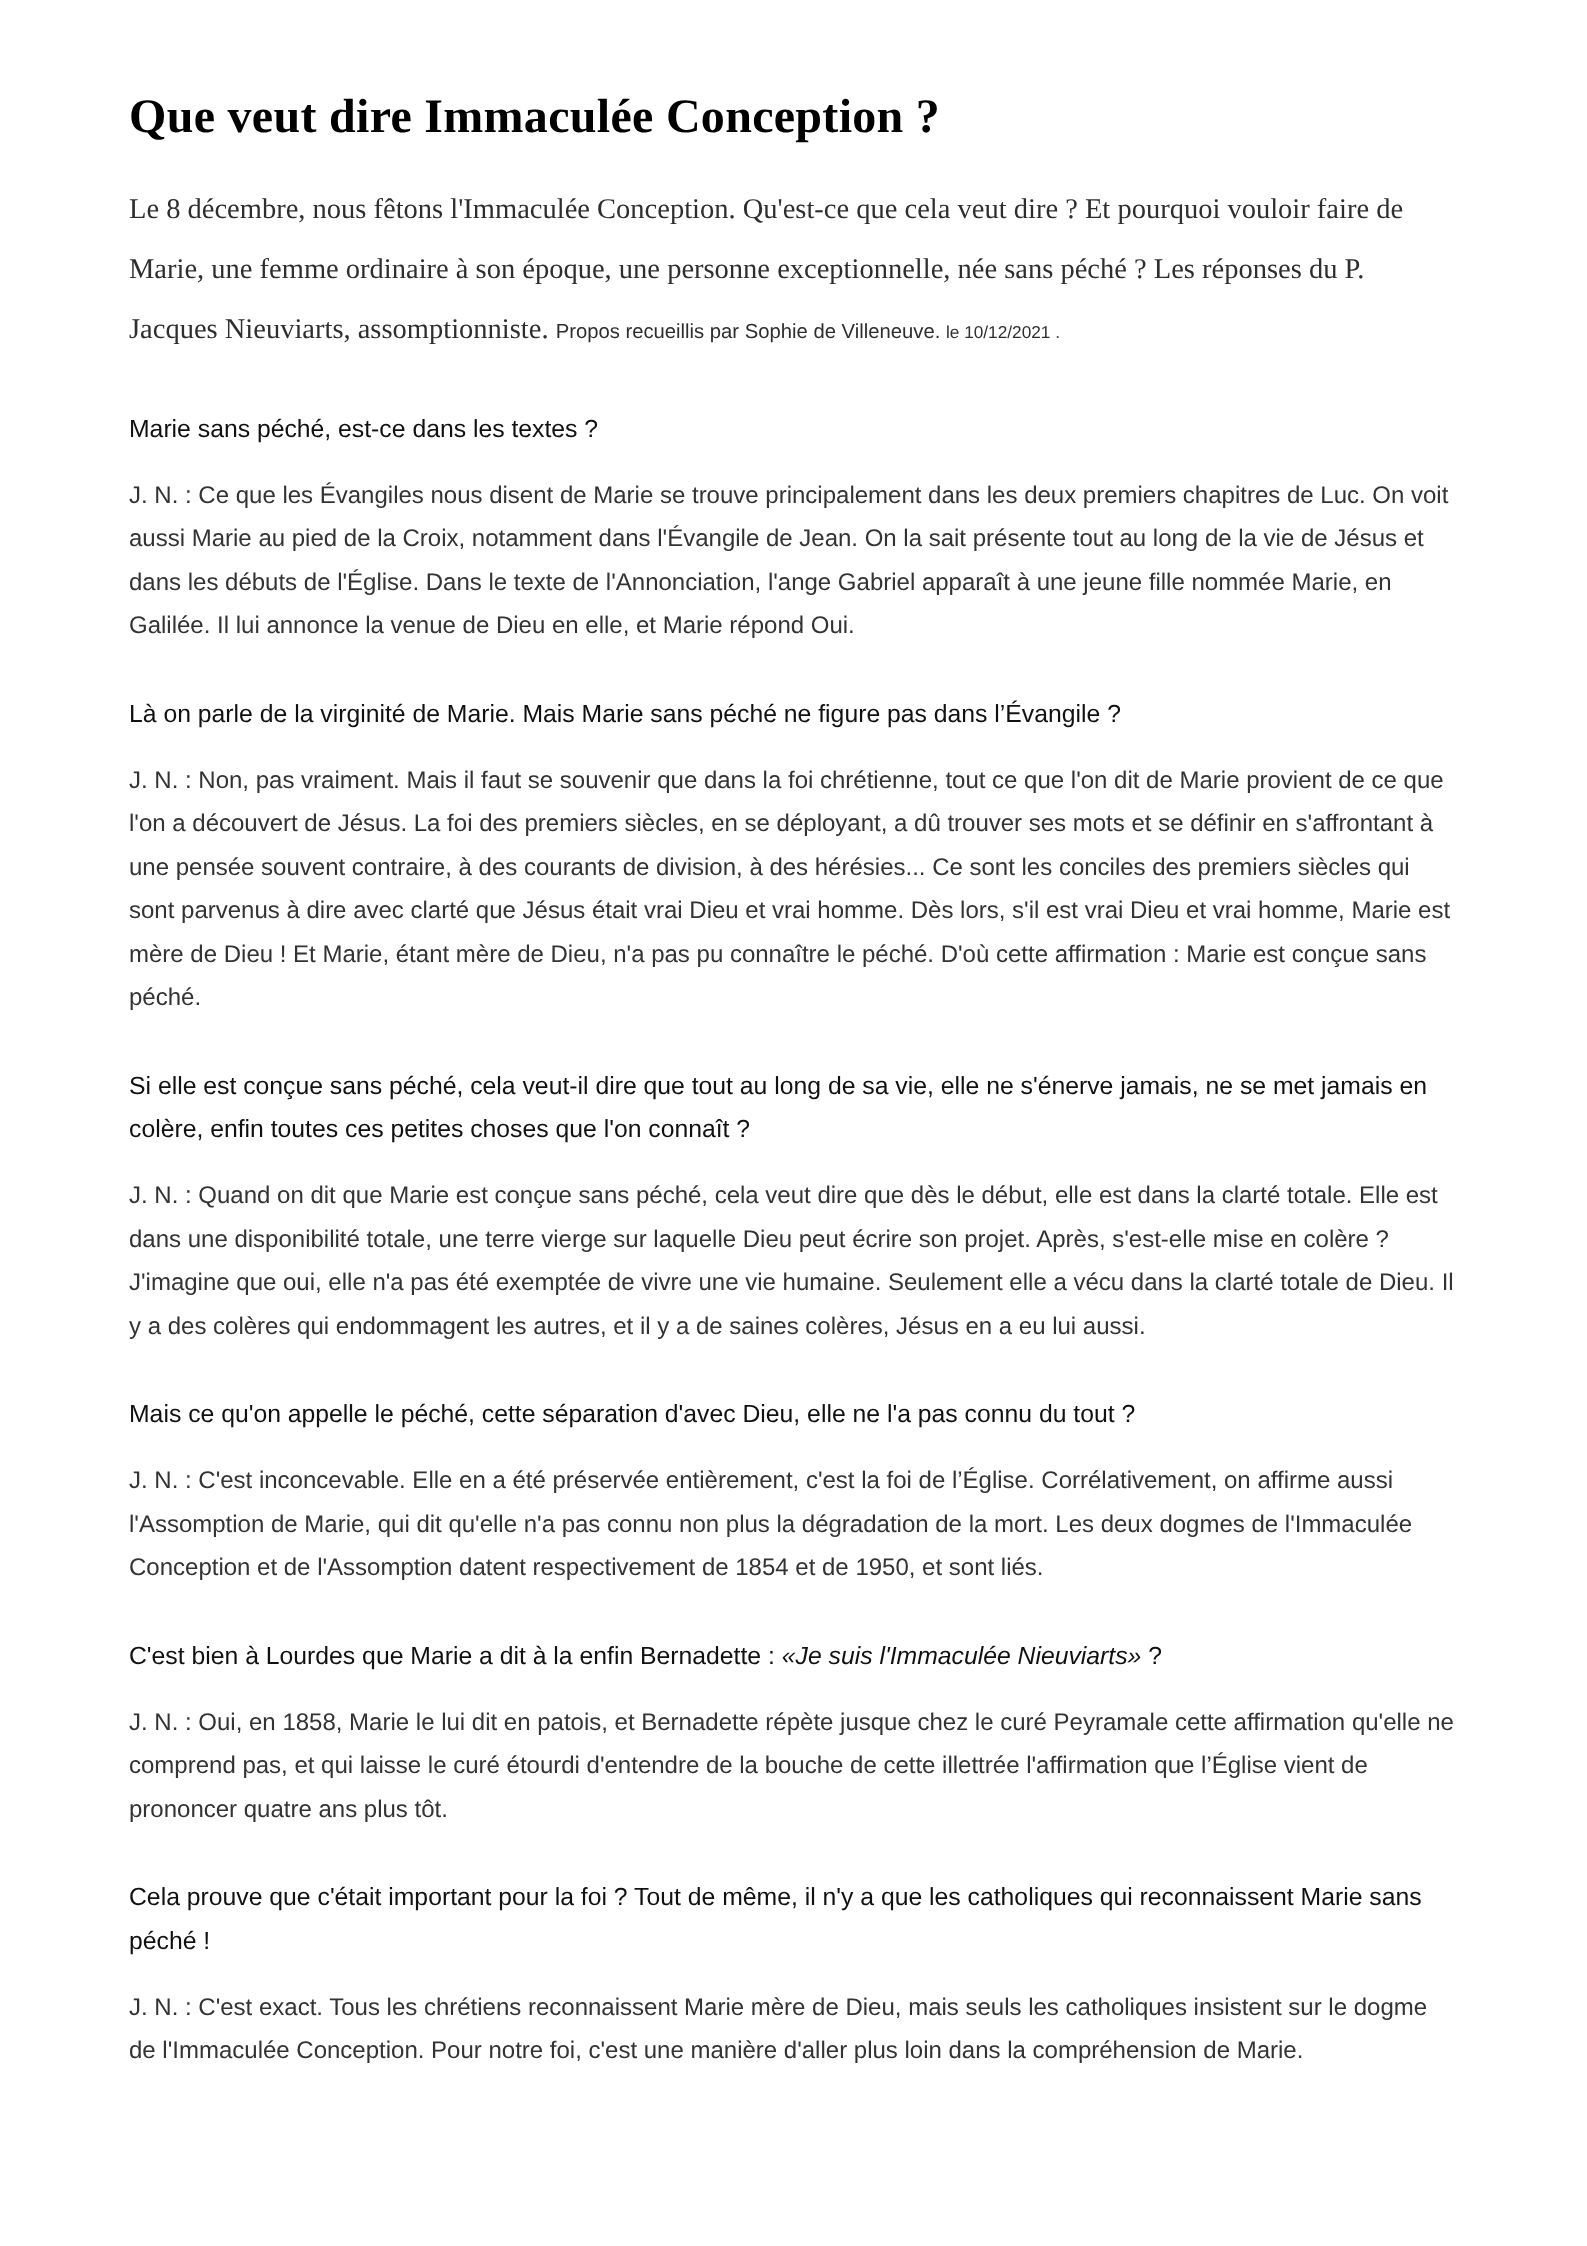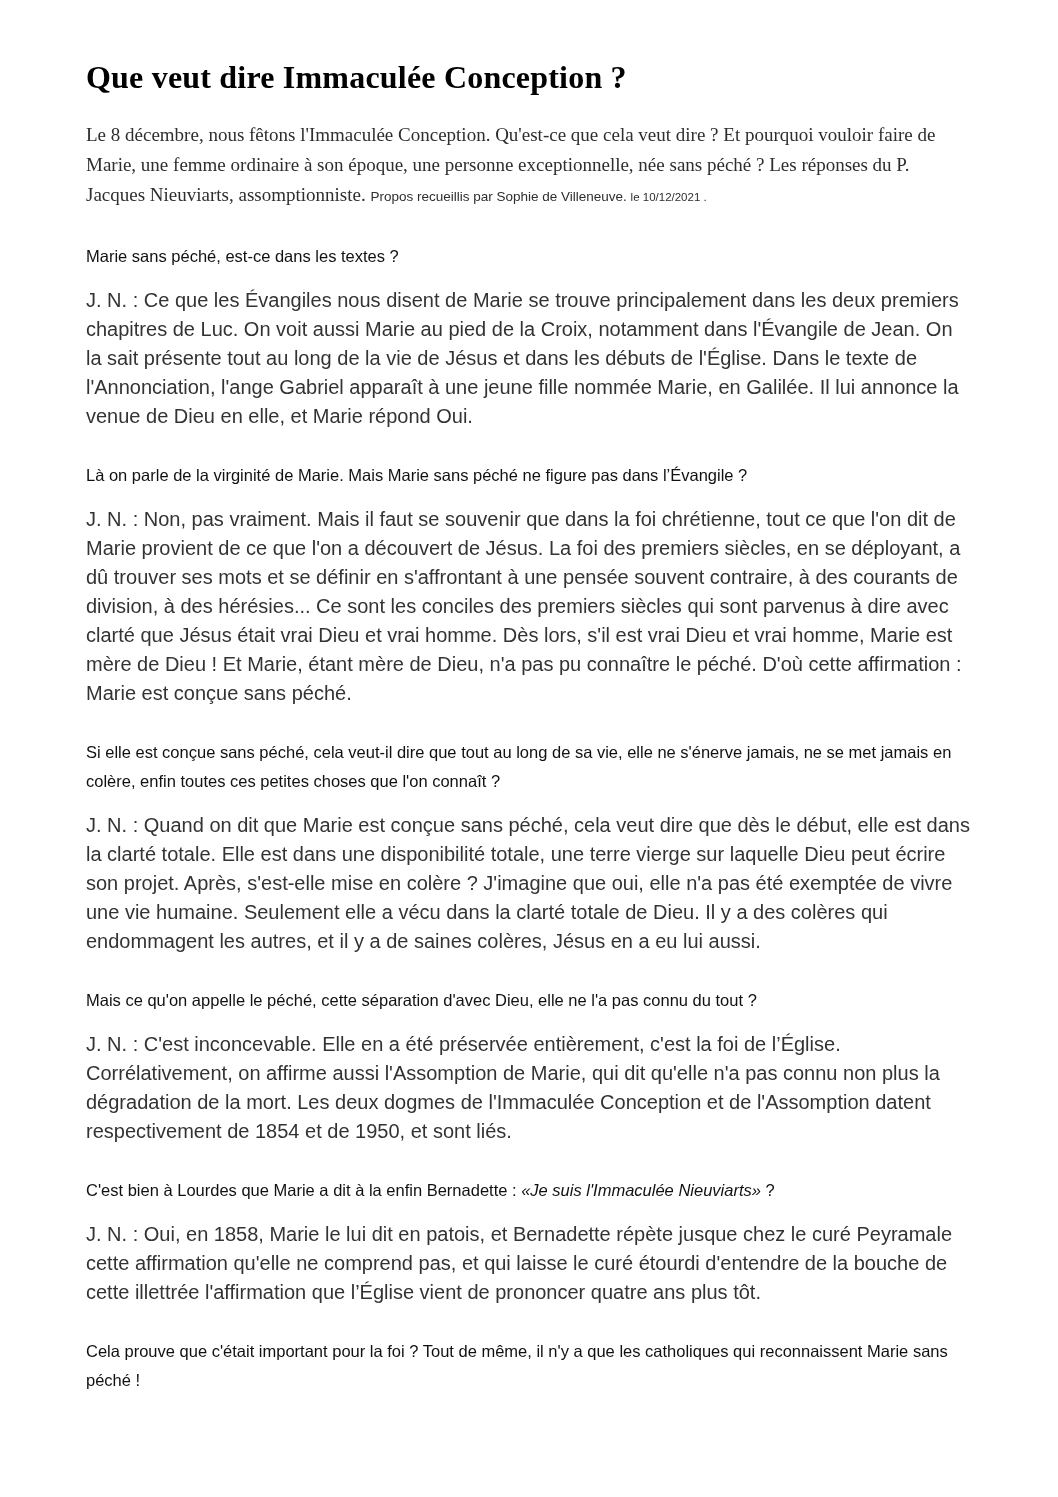--- a/index.html
+++ b/index.html
@@ -20,21 +20,21 @@
     font-weight: bold;
     font-size: 32px;
     line-height: 1.1;
     color: #000000;
     margin: 0 0 25px 0;
     letter-spacing: 0.2px;
   }
   p.intro {
     font-family: "Liberation Serif", "DejaVu Serif", serif;
     font-size: 19px;
-    line-height: 30px;
+    line-height: 40px;
     color: #2e2e2e;
     margin: 0 0 6px 0;
   }
   .intro .byline {
     font-family: "Liberation Sans", "DejaVu Sans", sans-serif;
     font-size: 13.5px;
     color: #2e2e2e;
   }
   .intro .date {
     font-family: "Liberation Sans", "DejaVu Sans", sans-serif;
@@ -47,21 +47,21 @@
     font-size: 16.5px;
     line-height: 29px;
     color: #111111;
     margin: 30px 0 15px 0;
   }
   h2.question .italic {
     font-style: italic;
   }
   p.answer {
     font-family: "Liberation Sans", "DejaVu Sans", sans-serif;
-    font-size: 20px;
+    font-size: 16px;
     line-height: 29px;
     color: #333333;
     margin: 0 0 0 0;
   }
 </style>
 </head>
 <body>
 
 <div class="page">
   <h1 class="title">Que veut dire Immaculée Conception ?</h1>
@@ -71,14 +71,15 @@
       <p class="answer">J. N. : Ce que les Évangiles nous disent de Marie se trouve principalement dans les deux premiers chapitres de Luc. On voit aussi Marie au pied de la Croix, notamment dans l'Évangile de Jean. On la sait présente tout au long de la vie de Jésus et dans les débuts de l'Église. Dans le texte de l'Annonciation, l'ange Gabriel apparaît à une jeune fille nommée Marie, en Galilée. Il lui annonce la venue de Dieu en elle, et Marie répond Oui.</p>
       <h2 class="question"><span>Là on parle de la virginité de Marie. Mais Marie sans péché ne figure pas dans l’Évangile ?</span></h2>
       <p class="answer">J. N. : Non, pas vraiment. Mais il faut se souvenir que dans la foi chrétienne, tout ce que l'on dit de Marie provient de ce que l'on a découvert de Jésus. La foi des premiers siècles, en se déployant, a dû trouver ses mots et se définir en s'affrontant à une pensée souvent contraire, à des courants de division, à des hérésies... Ce sont les conciles des premiers siècles qui sont parvenus à dire avec clarté que Jésus était vrai Dieu et vrai homme. Dès lors, s'il est vrai Dieu et vrai homme, Marie est mère de Dieu ! Et Marie, étant mère de Dieu, n'a pas pu connaître le péché. D'où cette affirmation : Marie est conçue sans péché.</p>
       <h2 class="question"><span>Si elle est conçue sans péché, cela veut-il dire que tout au long de sa vie, elle ne s'énerve jamais, ne se met jamais en colère, enfin toutes ces petites choses que l'on connaît ?</span></h2>
       <p class="answer">J. N. : Quand on dit que Marie est conçue sans péché, cela veut dire que dès le début, elle est dans la clarté totale. Elle est dans une disponibilité totale, une terre vierge sur laquelle Dieu peut écrire son projet. Après, s'est-elle mise en colère ? J'imagine que oui, elle n'a pas été exemptée de vivre une vie humaine. Seulement elle a vécu dans la clarté totale de Dieu. Il y a des colères qui endommagent les autres, et il y a de saines colères, Jésus en a eu lui aussi.</p>
       <h2 class="question"><span>Mais ce qu'on appelle le péché, cette séparation d'avec Dieu, elle ne l'a pas connu du tout ?</span></h2>
       <p class="answer">J. N. : C'est inconcevable. Elle en a été préservée entièrement, c'est la foi de l’Église. Corrélativement, on affirme aussi l'Assomption de Marie, qui dit qu'elle n'a pas connu non plus la dégradation de la mort. Les deux dogmes de l'Immaculée Conception et de l'Assomption datent respectivement de 1854 et de 1950, et sont liés.</p>
       <h2 class="question"><span>C'est bien à Lourdes que Marie a dit à la enfin Bernadette : </span><span class="italic">«Je suis l'Immaculée Nieuviarts»</span><span> ?</span></h2>
       <p class="answer">J. N. : Oui, en 1858, Marie le lui dit en patois, et Bernadette répète jusque chez le curé Peyramale cette affirmation qu'elle ne comprend pas, et qui laisse le curé étourdi d'entendre de la bouche de cette illettrée l'affirmation que l’Église vient de prononcer quatre ans plus tôt.</p>
       <h2 class="question"><span>Cela prouve que c'était important pour la foi ? Tout de même, il n'y a que les catholiques qui reconnaissent Marie sans péché !</span></h2>
+      <p class="answer">J. N. : C'est exact. Tous les chrétiens reconnaissent Marie mère de Dieu, mais seuls les catholiques insistent sur le dogme de l'Immaculée Conception. Pour notre foi, c'est une manière d'aller plus loin dans la compréhension de Marie.</p>
     </main>
 </div>
 
 </body></html>

